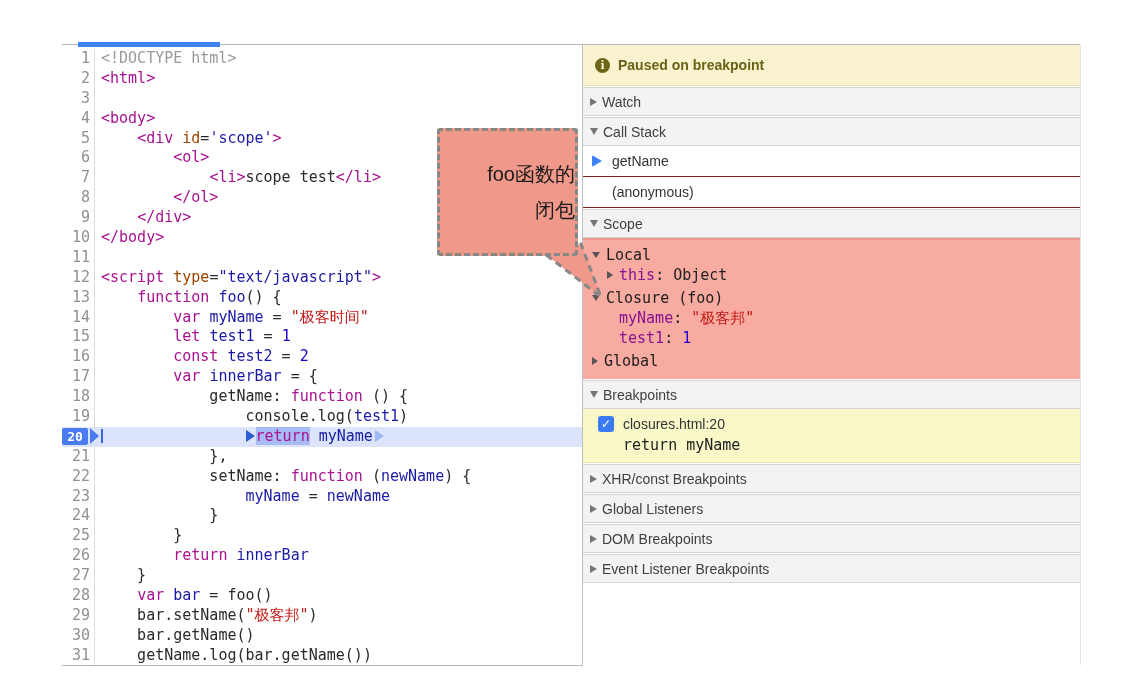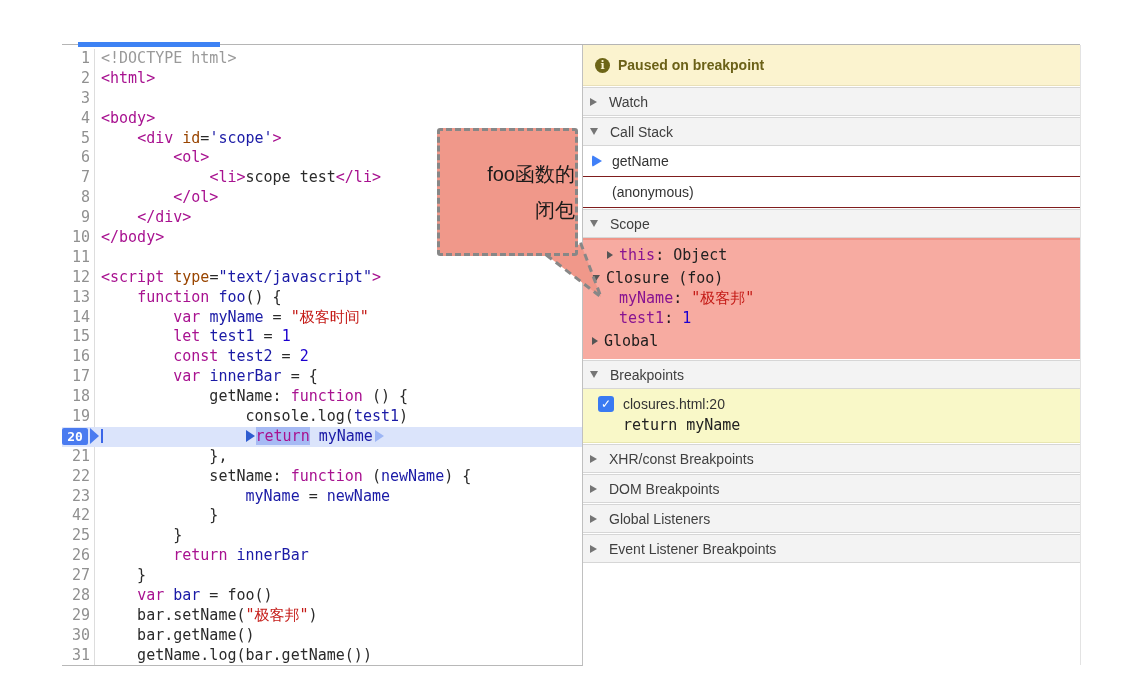--- a/index.html
+++ b/index.html
@@ -32,21 +32,21 @@
               border-top:6px solid transparent;border-bottom:6px solid transparent;margin-left:2px;vertical-align:-1px;}
   .tok-sel{background:#a6baf4;}
   
   #right-panel{position:absolute;left:521px;top:0;width:497px;height:620px;background:#fff;border-right:1px solid #e3e3e3;}
   #paused-bar{height:40px;background:#fbf3cf;border-bottom:1px solid #e9e0b8;display:flex;align-items:center;padding-left:12px;}
   .info-icon{width:15px;height:15px;border-radius:50%;background:#6d6516;color:#fbf3cf;font-size:11px;font-weight:bold;
              text-align:center;line-height:15px;margin-right:8px;font-family:"DejaVu Serif",serif;}
   #paused-label{color:#6b6118;font-weight:bold;font-size:14px;}
   .sec-header{height:27px;background:#f3f3f3;border-top:1px solid #d6d6d6;border-bottom:1px solid #d6d6d6;
               display:flex;align-items:center;padding-left:7px;margin-top:1px;font-size:14px;color:#404040;}
-  .sec-header .lbl{margin-left:12px;}
+  .sec-header .lbl{margin-left:5px;}
   .tri-r{width:0;height:0;border-left:7px solid #757575;border-top:4.5px solid transparent;border-bottom:4.5px solid transparent;display:inline-block;}
   .tri-d{width:0;height:0;border-top:7px solid #757575;border-left:4.5px solid transparent;border-right:4.5px solid transparent;display:inline-block;}
   .frame-row{height:30px;display:flex;align-items:center;padding-left:9px;font-size:14px;color:#333;border-bottom:1px solid #7f1d1d;background:#fff;}
   .frame-arrow{width:0;height:0;border-left:10px solid #4080f8;border-top:6px solid transparent;border-bottom:6px solid transparent;margin-right:10px;border-radius:2px;}
   .frame-arrow.none{border-left-color:transparent;}
   #scope-content{background:#f7aba1;border-top:2px solid #ef9488;padding:5px 0 8px;
                  font-family:"DejaVu Sans Mono",monospace;font-size:15px;color:#1c1c1c;}
   .scope-row{height:20px;line-height:20px;display:flex;align-items:center;white-space:pre;}
   .scope-row.group{padding-left:9px;}
   .scope-row.gap{margin-top:3px;}
@@ -93,21 +93,21 @@
           <div class="code-row"><div class="gutter">14</div><div class="code-text"><span class="tok-pl">        </span><span class="tok-kw">var</span><span class="tok-pl"> </span><span class="tok-df">myName</span><span class="tok-pl"> = </span><span class="tok-st">"极客时间"</span></div></div>
           <div class="code-row"><div class="gutter">15</div><div class="code-text"><span class="tok-pl">        </span><span class="tok-kw">let</span><span class="tok-pl"> </span><span class="tok-df">test1</span><span class="tok-pl"> = </span><span class="tok-nu">1</span></div></div>
           <div class="code-row"><div class="gutter">16</div><div class="code-text"><span class="tok-pl">        </span><span class="tok-kw">const</span><span class="tok-pl"> </span><span class="tok-df">test2</span><span class="tok-pl"> = </span><span class="tok-nu">2</span></div></div>
           <div class="code-row"><div class="gutter">17</div><div class="code-text"><span class="tok-pl">        </span><span class="tok-kw">var</span><span class="tok-pl"> </span><span class="tok-df">innerBar</span><span class="tok-pl"> = {</span></div></div>
           <div class="code-row"><div class="gutter">18</div><div class="code-text"><span class="tok-pl">            getName: </span><span class="tok-kw">function</span><span class="tok-pl"> () {</span></div></div>
           <div class="code-row"><div class="gutter">19</div><div class="code-text"><span class="tok-pl">                console.log(</span><span class="tok-df">test1</span><span class="tok-pl">)</span></div></div>
           <div class="code-row current"><div class="gutter"><span class="bp-tag">20</span><span class="bp-chev"></span></div><div class="code-text"><span class="caret"></span><span class="tok-pl">                </span><span class="arrow-exec"></span><span class="tok-kw tok-sel">return</span><span class="tok-pl"> </span><span class="tok-df">myName</span><span class="arrow-next"></span></div></div>
           <div class="code-row"><div class="gutter">21</div><div class="code-text"><span class="tok-pl">            },</span></div></div>
           <div class="code-row"><div class="gutter">22</div><div class="code-text"><span class="tok-pl">            setName: </span><span class="tok-kw">function</span><span class="tok-pl"> (</span><span class="tok-df">newName</span><span class="tok-pl">) {</span></div></div>
           <div class="code-row"><div class="gutter">23</div><div class="code-text"><span class="tok-pl">                </span><span class="tok-df">myName</span><span class="tok-pl"> = </span><span class="tok-df">newName</span></div></div>
-          <div class="code-row"><div class="gutter">42</div><div class="code-text"><span class="tok-pl">            }</span></div></div>
+          <div class="code-row"><div class="gutter">24</div><div class="code-text"><span class="tok-pl">            }</span></div></div>
           <div class="code-row"><div class="gutter">25</div><div class="code-text"><span class="tok-pl">        }</span></div></div>
           <div class="code-row"><div class="gutter">26</div><div class="code-text"><span class="tok-pl">        </span><span class="tok-kw">return</span><span class="tok-pl"> </span><span class="tok-df">innerBar</span></div></div>
           <div class="code-row"><div class="gutter">27</div><div class="code-text"><span class="tok-pl">    }</span></div></div>
           <div class="code-row"><div class="gutter">28</div><div class="code-text"><span class="tok-pl">    </span><span class="tok-kw">var</span><span class="tok-pl"> </span><span class="tok-df">bar</span><span class="tok-pl"> = foo()</span></div></div>
           <div class="code-row"><div class="gutter">29</div><div class="code-text"><span class="tok-pl">    bar.setName(</span><span class="tok-st">"极客邦"</span><span class="tok-pl">)</span></div></div>
           <div class="code-row"><div class="gutter">30</div><div class="code-text"><span class="tok-pl">    bar.getName()</span></div></div>
           <div class="code-row"><div class="gutter">31</div><div class="code-text"><span class="tok-pl">    getName.log(bar.getName())</span></div></div>
         </div>
     </div>
 
@@ -134,20 +134,24 @@
         <span class="frame-arrow none"></span>
         <span>(anonymous)</span>
       </div>
 
       <div class="sec-header">
         <span class="tri-d"></span>
         <span class="lbl">Scope</span>
       </div>
 
       <div id="scope-content">
+        <div class="scope-row group">
+          <span class="scope-tri sm-d"></span>
+          <span>Local</span>
+        </div>
         <div class="scope-row child">
           <span class="scope-tri sm-r"></span>
           <span class="pname">this</span><span>: </span><span class="pval-obj">Object</span>
         </div>
         <div class="scope-row group gap">
           <span class="scope-tri sm-d"></span>
           <span>Closure (foo)</span>
         </div>
         <div class="scope-row child2">
           <span class="pname">myName</span><span>: </span><span class="pval-str">"极客邦"</span>
@@ -172,25 +176,25 @@
         </div>
         <div id="bp-code">return myName</div>
       </div>
 
       <div class="sec-header">
         <span class="tri-r"></span>
         <span class="lbl">XHR/const Breakpoints</span>
       </div>
       <div class="sec-header">
         <span class="tri-r"></span>
+        <span class="lbl">Global Listeners</span>
+      </div>
+      <div class="sec-header">
+        <span class="tri-r"></span>
         <span class="lbl">DOM Breakpoints</span>
-      </div>
-      <div class="sec-header">
-        <span class="tri-r"></span>
-        <span class="lbl">Global Listeners</span>
       </div>
       <div class="sec-header">
         <span class="tri-r"></span>
         <span class="lbl">Event Listener Breakpoints</span>
       </div>
     </div>
   </div>
 
   <div id="bubble">
     <span>foo函数的</span>

